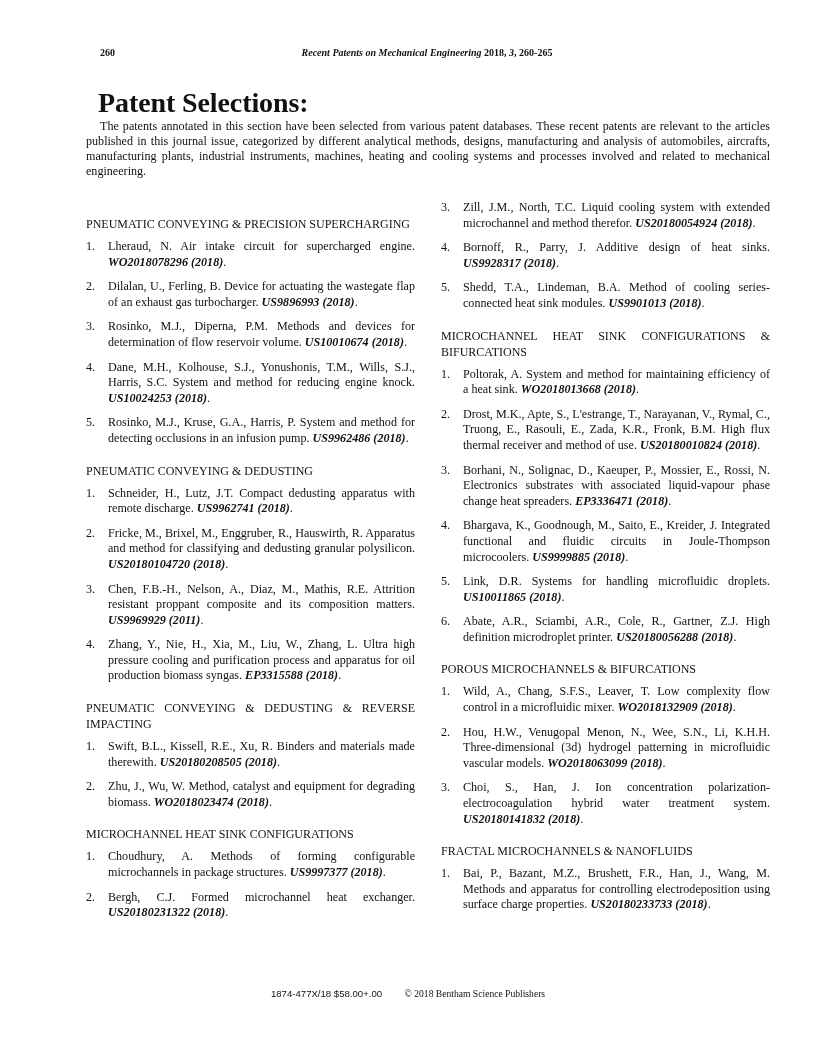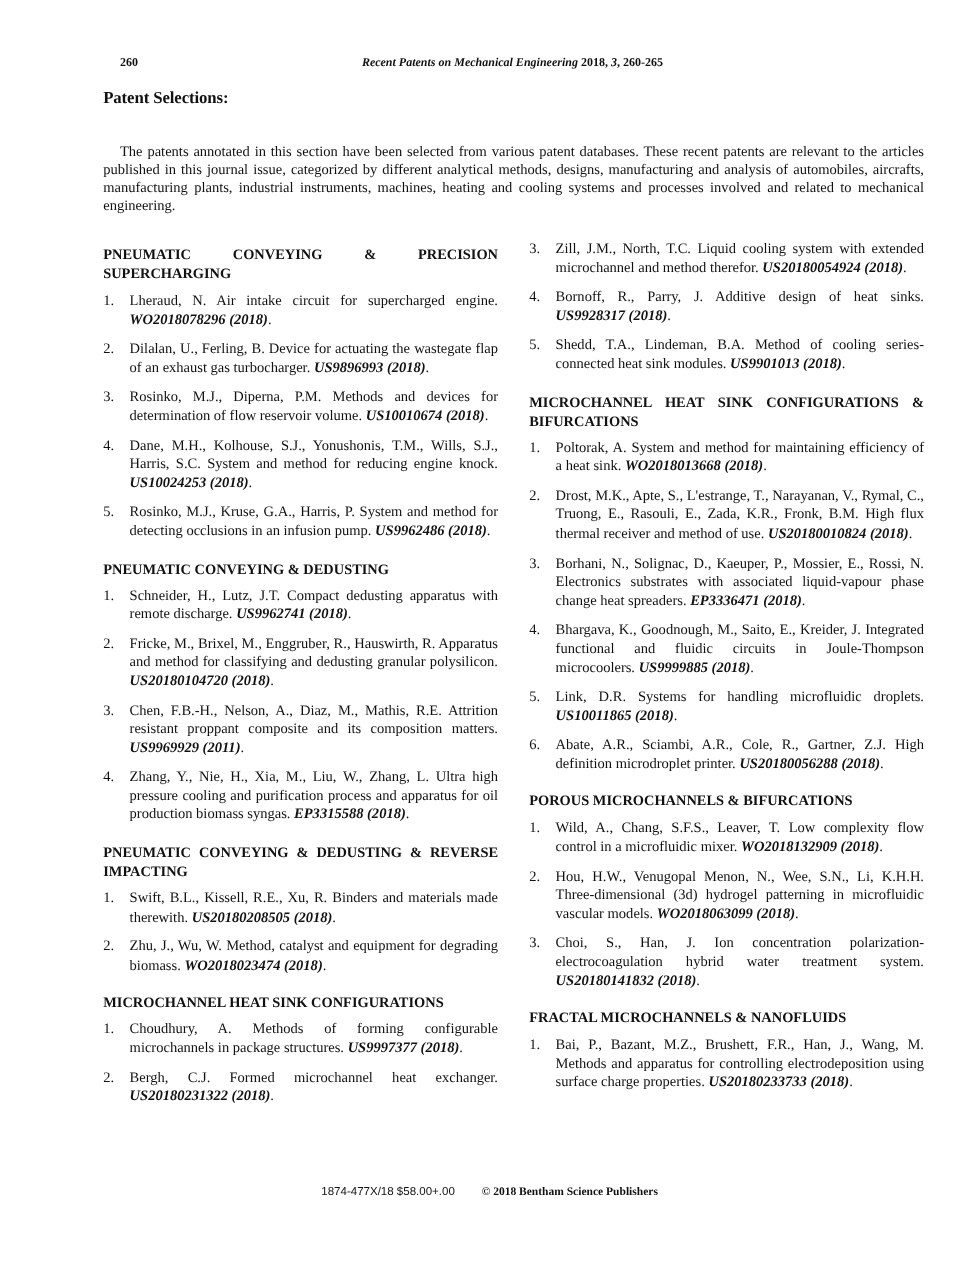--- a/index.html
+++ b/index.html
@@ -3,35 +3,35 @@
 <meta charset="utf-8">
 <style>
   html, body { margin: 0; padding: 0; background: #ffffff; }
   body { width: 816px; height: 1056px; position: relative; overflow: hidden;
          font-family: "Liberation Serif", "DejaVu Serif", serif; color: #111; }
   .running-head { position: absolute; top: 47px; left: 86px; right: 48px; height: 14px;
                   font-size: 10px; font-weight: bold; }
   .running-head .page-num { position: absolute; left: 14px; top: 0; }
   .running-head .journal { position: absolute; left: 0; right: 0; text-align: center; top: 0; }
   .running-head .journal i { font-style: italic; }
-  .title { position: absolute; top: 75px; left: 86px; font-size: 14px; font-weight: bold; margin: 0; letter-spacing: -0.1px; }
+  .title { position: absolute; top: 75px; left: 86px; font-size: 28px; font-weight: bold; margin: 12px; letter-spacing: -0.1px; }
   .intro { position: absolute; top: 119px; left: 86px; width: 684px; font-size: 12.1px; line-height: 15px;
            text-align: justify; text-indent: 14px; margin: 0; }
   .col { position: absolute; top: 200px; width: 329px; font-size: 12.1px; line-height: 15.6px; }
   .col.left { left: 86px; }
   .col.right { left: 441px; }
-  .sec-head { font-weight: bold; text-align: justify; margin: 4px 0 7px 0; line-height: 16px; font-size: 12px; }
+  .sec-head { font-weight: normal; text-align: justify; margin: 16px 0 7px 0; line-height: 16px; font-size: 12px; }
   .sec { margin-bottom: 15px; }
   ol { list-style: none; margin: 0; padding: 0; }
   li { position: relative; padding-left: 22px; text-align: justify; margin-bottom: 9px; }
   li .num { position: absolute; left: 0; top: 0; }
   .pat { font-weight: bold; font-style: italic; }
   .footer { position: absolute; top: 988px; left: 0; right: 0; text-align: center; font-size: 9.6px; }
   .footer .code { font-family: "Liberation Sans", "DejaVu Sans", sans-serif; margin-right: 20px; }
-  .footer .copy { font-weight: bold; }
+  .footer .copy { font-weight: normal; }
 </style>
 </head>
 <body>
 
 <div class="running-head">
   <span class="page-num">260</span>
   <span class="journal"><i>Recent Patents on Mechanical Engineering</i><span> 2018, </span><i>3</i><span>, 260-265</span></span>
 </div>
 
 <h1 class="title">Patent Selections:</h1>

